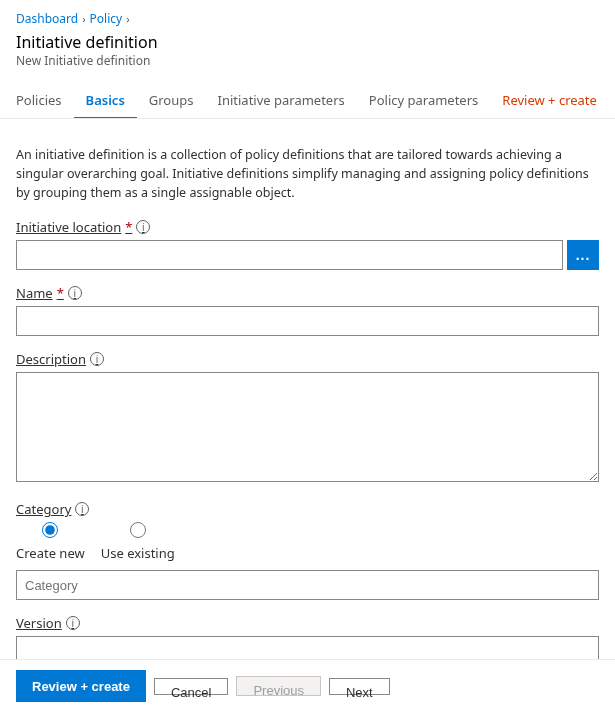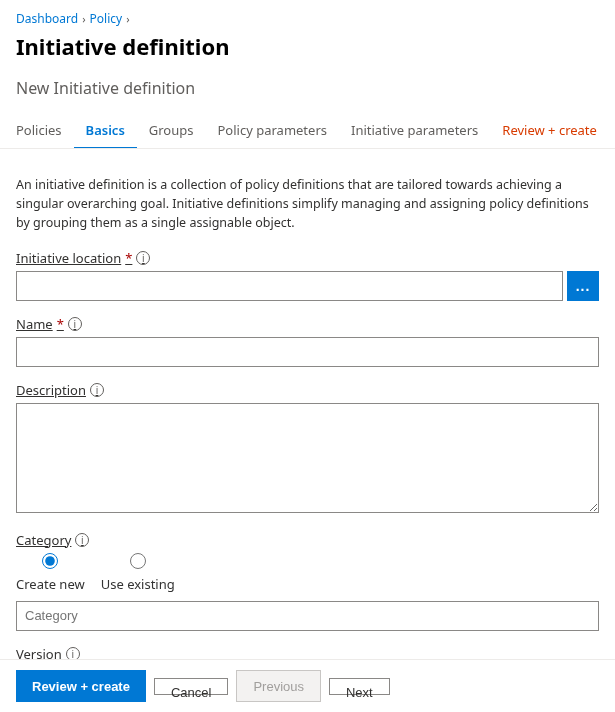--- a/index.html
+++ b/index.html
@@ -25,29 +25,29 @@
       color: #0078d4;
       text-decoration: none;
     }
     .breadcrumb .sep { color: #605e5c; font-size: 11px; }
 
     
     .page-header {
       padding: 2px 16px 6px;
     }
     .page-title {
-      font-size: 22px;
-      font-weight: 700;
+      font-size: 16px;
+      font-weight: 400;
       color: #000;
       line-height: 1.2;
     }
     .page-subtitle {
-      font-size: 16px;
+      font-size: 12px;
       color: #605e5c;
-      margin-top: 18px;
+      margin-top: 0;
     }
 
     
     .tabs {
       display: flex;
       border-bottom: 1px solid #edebe9;
       padding: 0 16px;
       margin-top: 8px;
       overflow-x: auto;
       white-space: nowrap;
@@ -214,21 +214,21 @@
       cursor: pointer;
       height: 17px;
     }
     .btn-disabled {
       background: #f3f2f1;
       color: #a19f9d;
       border: 1px solid #c8c6c4;
       padding: 6px 16px;
       font-size: 13px;
       cursor: not-allowed;
-      height: 32px;
+      height: 20px;
     }
   </style>
 </head>
 <body>
 
 <nav class="breadcrumb">
   <a href="#">Dashboard</a>
   <span class="sep">›</span>
   <a href="#">Policy</a>
   <span class="sep">›</span>
@@ -236,22 +236,22 @@
 
 <div class="page-header">
   <h1 class="page-title">Initiative definition</h1>
   <div class="page-subtitle">New Initiative definition</div>
 </div>
 
 <div class="tabs">
   <a class="tab">Policies</a>
   <a class="tab active">Basics</a>
   <a class="tab">Groups</a>
+  <a class="tab">Initiative parameters</a>
   <a class="tab">Policy parameters</a>
-  <a class="tab">Initiative parameters</a>
   <a class="tab highlight">Review + create</a>
 </div>
 
 <div class="form-content">
 
   <p class="info-text">An initiative definition is a collection of policy definitions that are tailored towards achieving a singular overarching goal. Initiative definitions simplify managing and assigning policy definitions by grouping them as a single assignable object.</p>
 
   <div class="form-group">
     <div class="form-label">
       <span>Initiative location</span>

